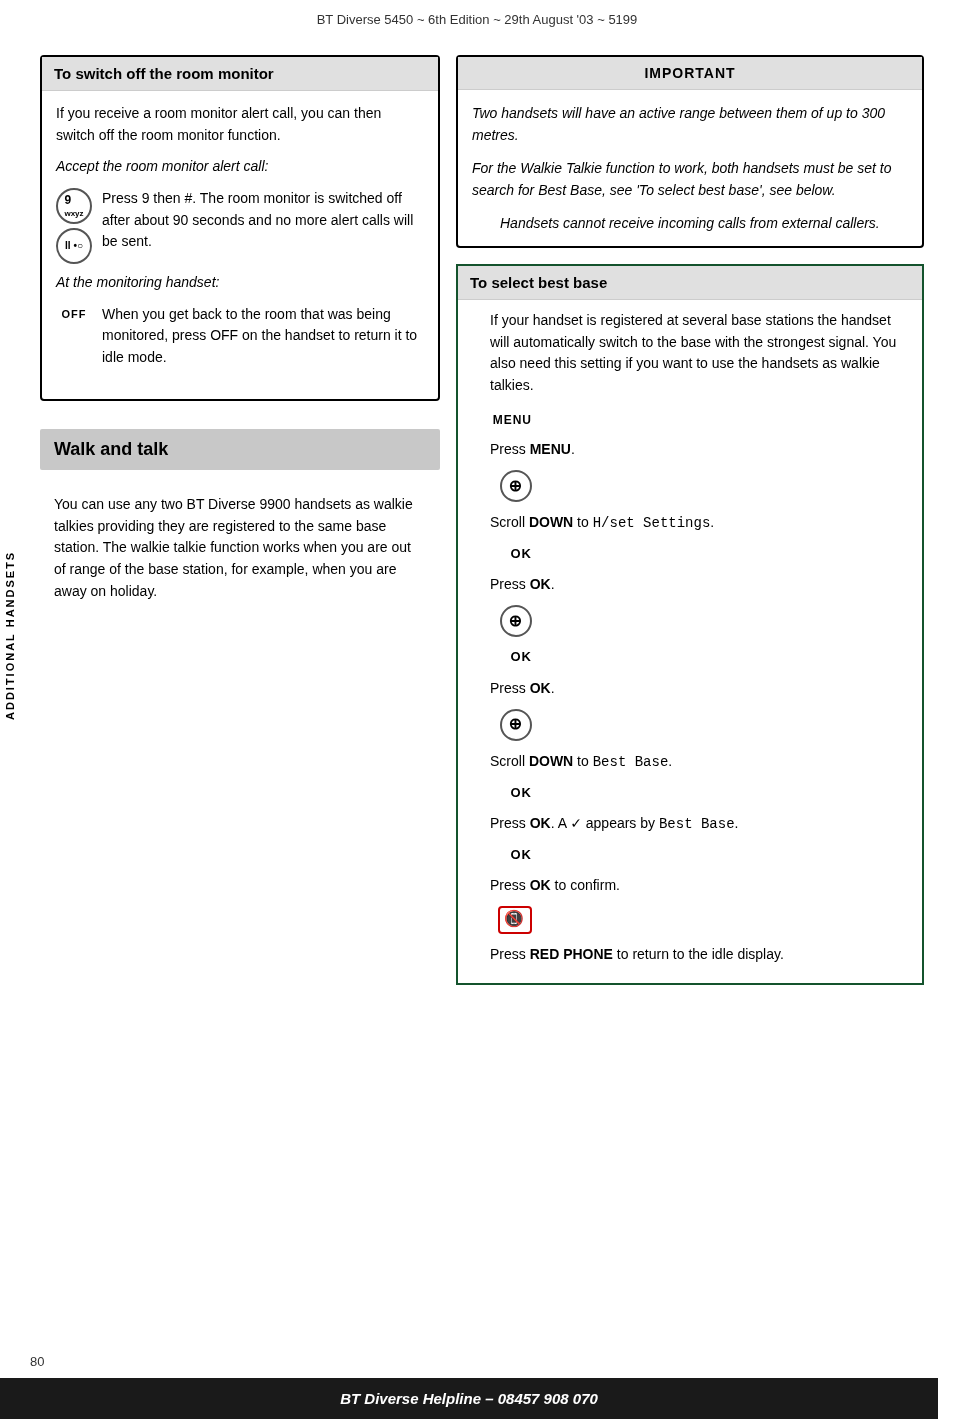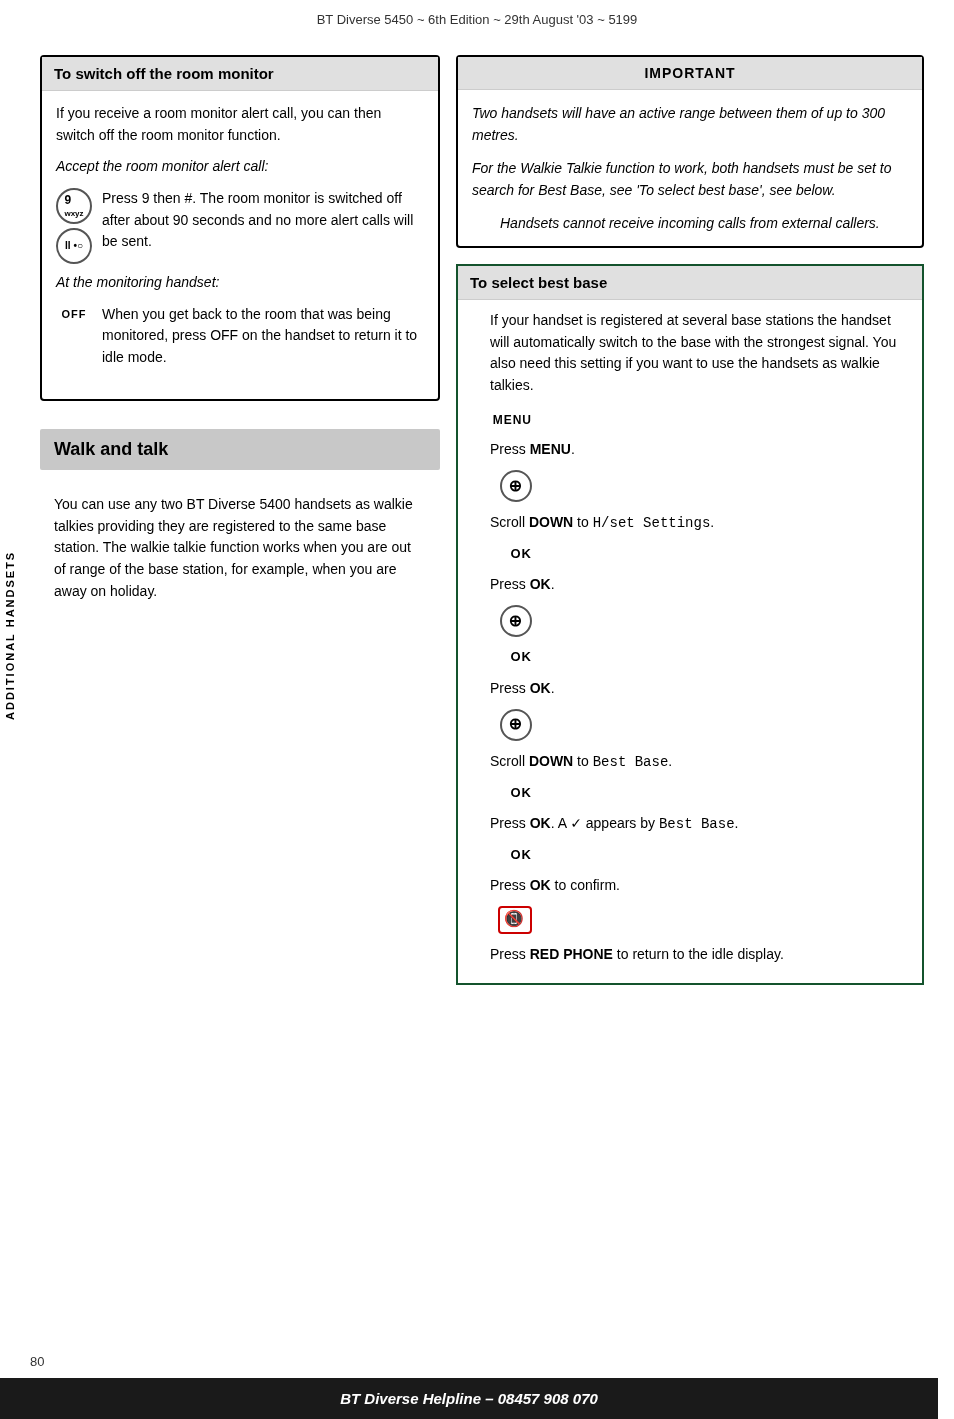--- a/index.html
+++ b/index.html
@@ -309,21 +309,21 @@
         <p class="italic-text">At the monitoring handset:</p>
         <div class="inline-row">
           <div class="off-label">OFF</div>
           <p>When you get back to the room that was being monitored, press OFF on the handset to return it to idle mode.</p>
         </div>
       </div>
     </div>
 
     <div class="walk-talk-section">
       <div class="walk-talk-title">Walk and talk</div>
-      <p class="section-body">You can use any two BT Diverse 5400 handsets as walkie talkies providing they are registered to the same base station. The walkie talkie function works when you are out of range of the base station, for example, when you are away on holiday.</p>
+      <p class="section-body">You can use any two BT Diverse 9900 handsets as walkie talkies providing they are registered to the same base station. The walkie talkie function works when you are out of range of the base station, for example, when you are away on holiday.</p>
     </div>
 
   </div>
 
   <div class="right-col">
 
     <div class="important-box">
       <div class="important-header">IMPORTANT</div>
       <div class="important-body">
         <p>Two handsets will have an active range between them of up to 300 metres.</p>

